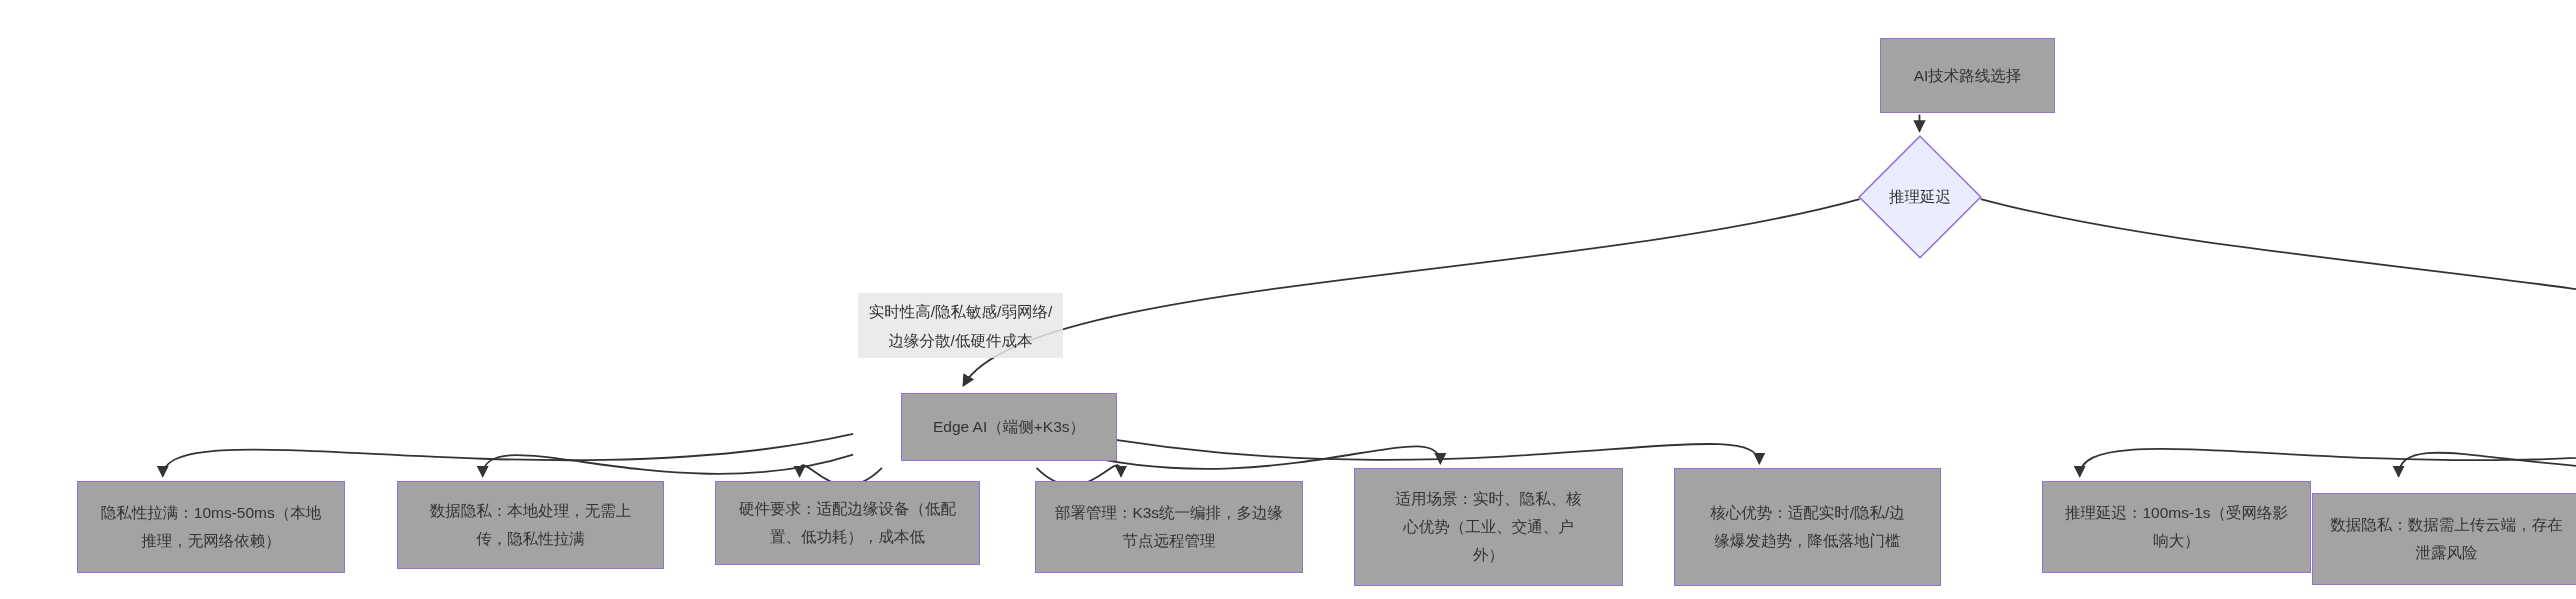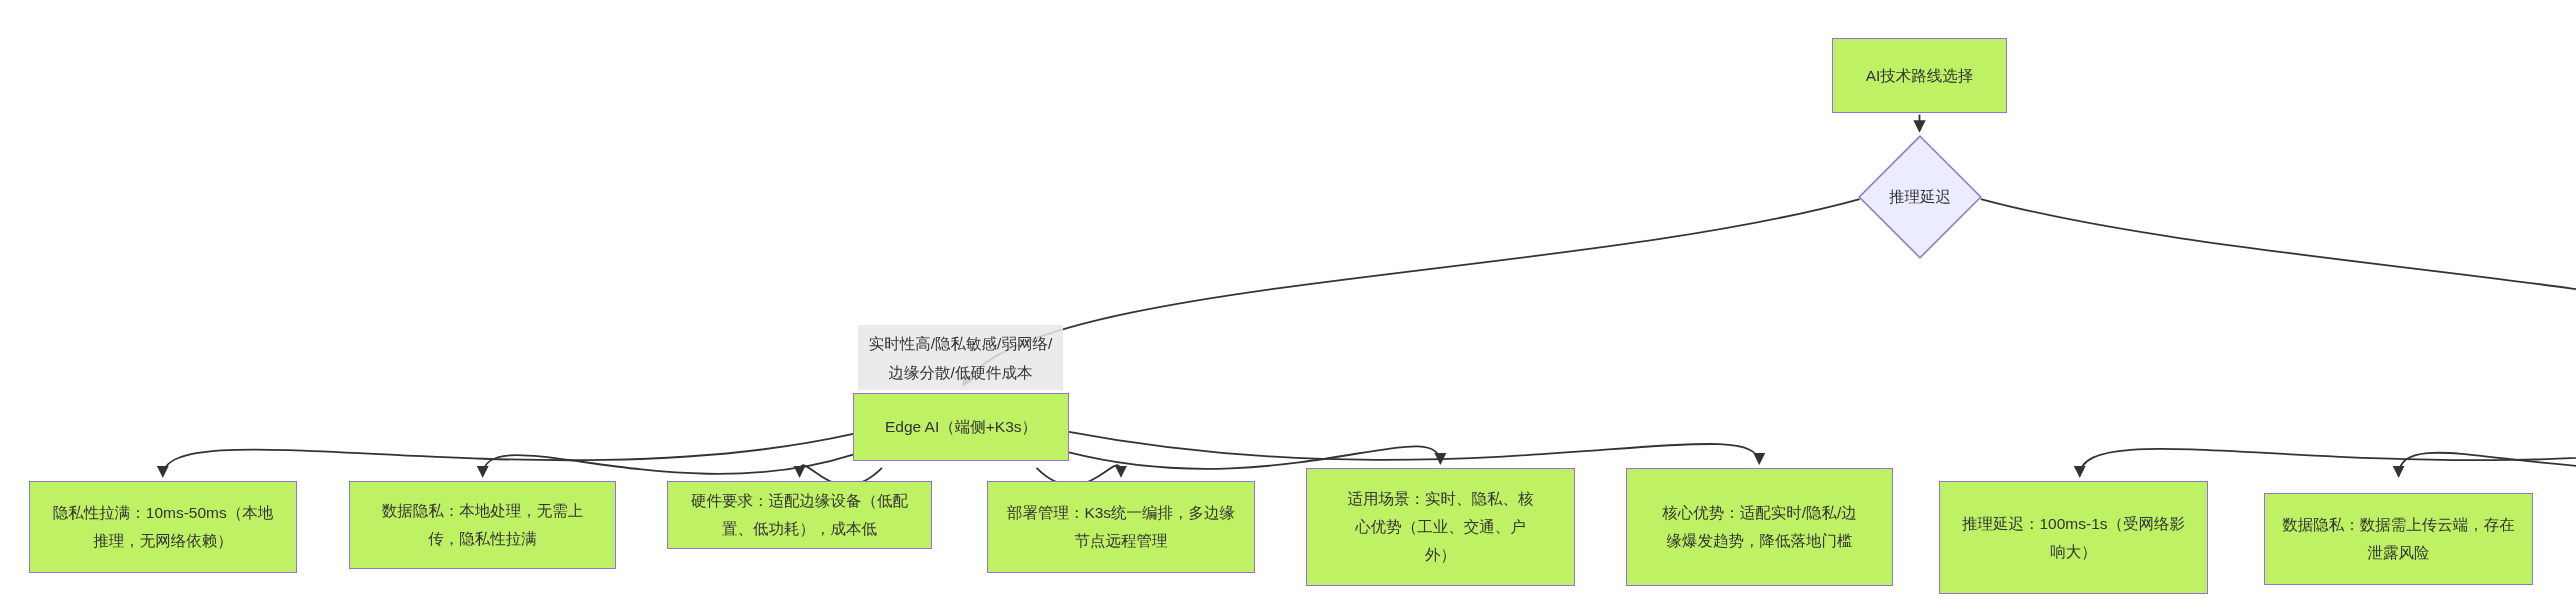--- a/index.html
+++ b/index.html
@@ -13,29 +13,30 @@
     overflow: hidden;
   }
   #edges-svg {
     position: absolute;
     left: 0; top: 0;
     width: 3839px; height: 600px;
   }
   .node {
     position: absolute;
     box-sizing: border-box;
-    background: #bef264;
+    background: #a3a3a3;
     border: 1.5px solid #9370DB;
     display: flex;
     align-items: center;
     justify-content: center;
     text-align: center;
     font-size: 15.5px;
     line-height: 28px;
     color: #333333;
+    margin-left: 48px;
   }
   .diamond-label {
     position: absolute;
     box-sizing: border-box;
     display: flex;
     align-items: center;
     justify-content: center;
     text-align: center;
     font-size: 15.5px;
     color: #333333;
@@ -94,53 +95,53 @@
   </svg>
 
   <div class="node" style="left:1832px; top:38px; width:175px; height:75px;">
     <span>AI技术路线选择</span>
   </div>
 
   <div class="diamond-label" style="left:1859px; top:136px; width:122px; height:122px;">
     <span>推理延迟</span>
   </div>
 
-  <div class="edge-label" style="left:858px; top:293px; width:205px; height:65px;margin-top:32px;">
+  <div class="edge-label" style="left:858px; top:293px; width:205px; height:65px;">
     <span>实时性高/隐私敏感/弱网络/边缘分散/低硬件成本</span>
   </div>
 
   <div class="node" style="left:853px; top:393px; width:216px; height:68px;">
     <span>Edge AI（端侧+K3s）</span>
   </div>
 
   <div class="node leaf" style="left:29px; top:481px; width:268px; height:92px;">
     <span>隐私性拉满：10ms-50ms（本地推理，无网络依赖）</span>
   </div>
 
   <div class="node leaf" style="left:349px; top:481px; width:267px; height:88px;">
     <span>数据隐私：本地处理，无需上传，隐私性拉满</span>
   </div>
 
-  <div class="node leaf" style="left:667px; top:481px; width:265px; height:68px;">
+  <div class="node leaf" style="left:667px; top:481px; width:265px; height:84px;">
     <span>硬件要求：适配边缘设备（低配置、低功耗），成本低</span>
   </div>
 
   <div class="node leaf" style="left:987px; top:481px; width:268px; height:92px;">
     <span>部署管理：K3s统一编排，多边缘节点远程管理</span>
   </div>
 
   <div class="node leaf3line" style="left:1306px; top:468px; width:269px; height:118px;">
     <span>适用场景：实时、隐私、核心优势（工业、交通、户外）</span>
   </div>
 
   <div class="node leaf3line" style="left:1626px; top:468px; width:267px; height:118px;">
     <span>核心优势：适配实时/隐私/边缘爆发趋势，降低落地门槛</span>
   </div>
 
-  <div class="node leaf" style="left:1939px; top:481px; width:269px; height:113px;text-align:center;">
+  <div class="node leaf" style="left:1994px; top:481px; width:269px; height:92px;text-align:center;">
     <span>推理延迟：100ms-1s（受网络影响大）</span>
   </div>
 
   <div class="node leaf" style="left:2264px; top:493px; width:269px; height:92px;">
     <span>数据隐私：数据需上传云端，存在泄露风险</span>
   </div>
 
 </div>
 
 

